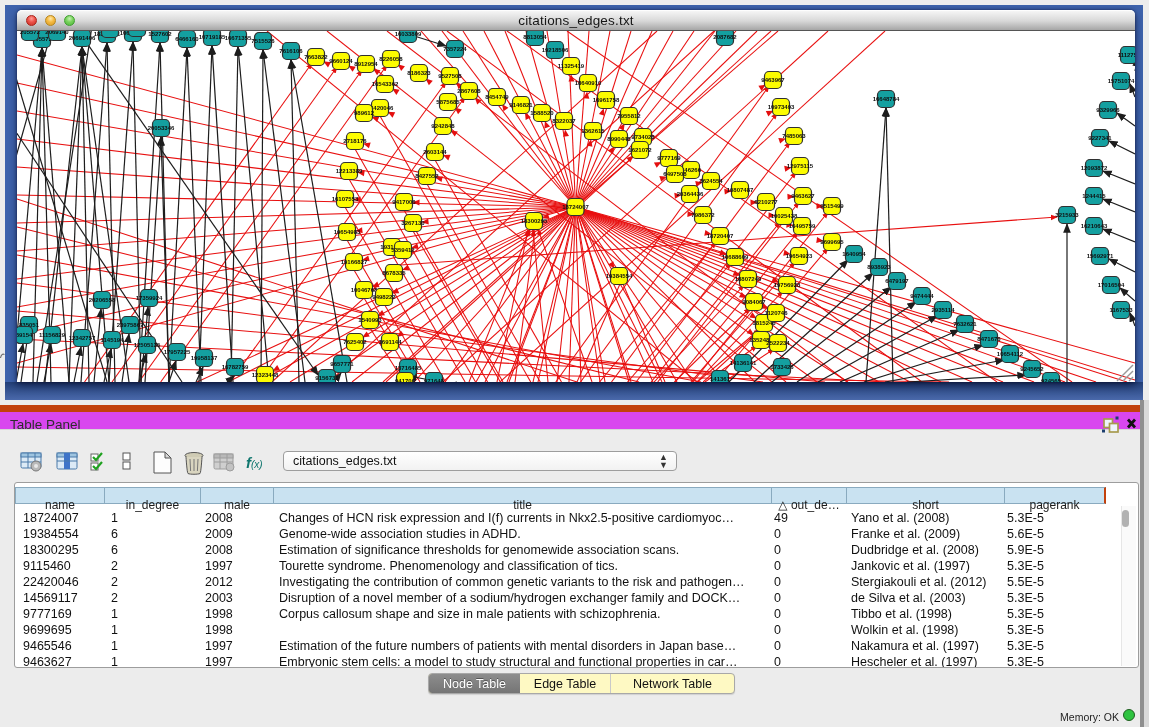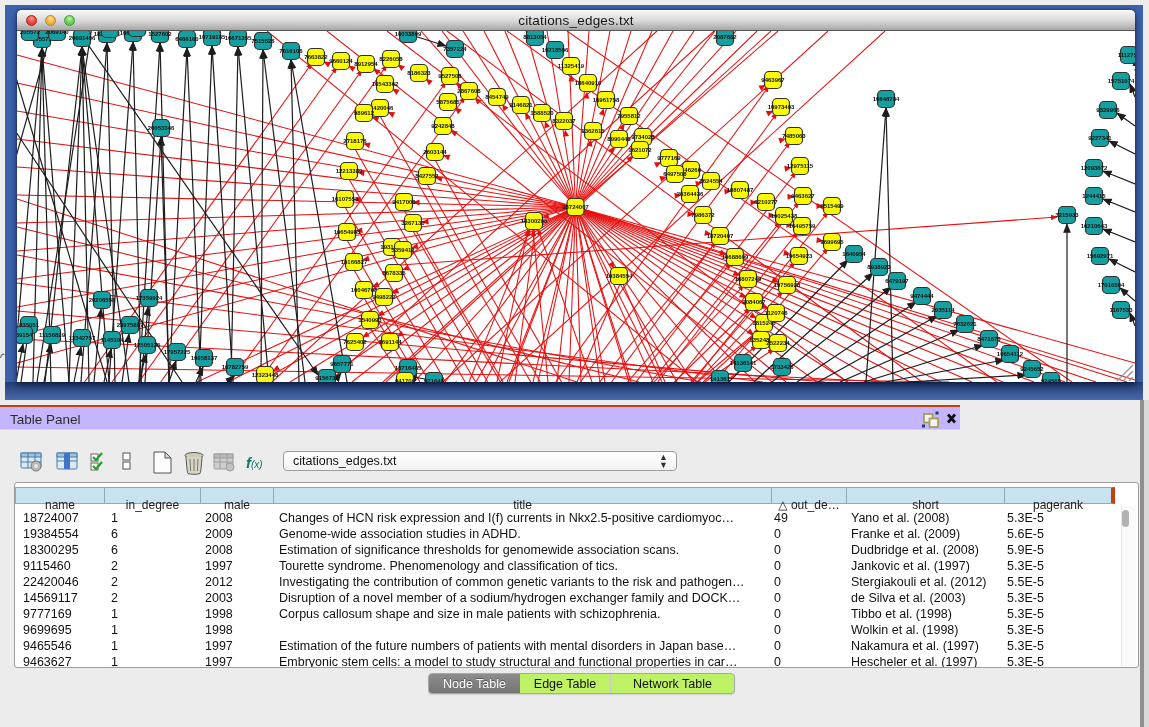--- a/index.html
+++ b/index.html
@@ -7,41 +7,41 @@
 #bluegrad{position:absolute;left:0;top:377px;width:100%;height:18px;background:linear-gradient(#223f78,#4a69ab)}
 #macwin{position:absolute;left:12px;top:5px;width:1118px;height:372px;border-radius:5px 5px 0 0;box-shadow:0 3px 9px rgba(0,0,25,.55), 0 0 3px rgba(0,0,35,.55)}
 #titlebar{position:absolute;left:0;top:0;width:100%;height:21px;border-radius:5px 5px 0 0;background:linear-gradient(#f8f8f8,#d8d8d8 55%,#a6a6a6);border-bottom:1px solid #555;box-shadow:inset 0 1px 0 #fdfdfd}
 #title{position:absolute;width:100%;text-align:center;top:3px;font-size:13.5px;color:#161616;letter-spacing:.2px}
 .tl{position:absolute;top:5px;width:11px;height:11px;border-radius:50%;}
 #tlr{left:9px;background:radial-gradient(circle at 50% 30%,#ff9d97 0%,#ec5149 45%,#c63126 100%);border:1px solid #ab2218}
 #tly{left:28px;background:radial-gradient(circle at 50% 30%,#ffe9a8 0%,#f5b940 45%,#d89b27 100%);border:1px solid #b7861d}
 #tlg{left:47px;background:radial-gradient(circle at 50% 30%,#c4f2b2 0%,#78d15c 45%,#4fb83a 100%);border:1px solid #3f9e30}
 #canvwrap{position:absolute;left:0;top:21px;width:1118px;height:351px;background:#fff;overflow:hidden}
 #tablepanel{position:absolute;left:0;top:400px;width:1149px;height:327px;background:#ececec}
-#tpheader{position:absolute;left:0;top:5px;width:960px;height:25px;background:#c4b5fd;border-top:2px solid #c2410c;border-bottom:1px solid #d6d6d6}
+#tpheader{position:absolute;left:0;top:5px;width:1140px;height:25px;background:#d946ef;border-top:7px solid #c2410c;border-bottom:1px solid #d6d6d6}
 #tpheader span{position:absolute;left:10px;top:5px;font-size:13.5px;color:#2e2e2e}
 #tbar{position:absolute;left:0;top:30px;width:1140px;height:52px}
 #dropdown{position:absolute;left:283px;top:21px;width:394px;height:20px;background:linear-gradient(#ffffff,#f2f2f2);border:1px solid #9d9d9d;border-radius:4px;font-size:12.5px;color:#111;padding:2px 0 0 9px}
 #ddarr{position:absolute;right:8px;top:1px;font-size:9px;color:#333;line-height:8px;text-align:center}
 #tablebox{position:absolute;left:14px;top:82px;width:1125px;height:186px;background:#fff;border:1px solid #9d9d9d;border-radius:3px;overflow:hidden}
 #thead{position:absolute;left:0px;top:4px;height:17px;width:1124px;font-size:12px;color:#1c1c1c}
 #thead div{position:absolute;top:0;height:17px;background:#c9e2f1;border:1px solid #89aabf;border-right:none;text-align:center;padding-top:10px}
 #tbody{position:absolute;left:0;top:27px;width:1124px;font-size:12.5px;color:#111}
 .tr{position:relative;height:16px;white-space:nowrap}
 .tr div{position:absolute;top:1px;overflow:hidden}
 .c0{left:8px;width:92px}
 .c1{left:96px;width:88px}
 .c2{left:190px;width:68px}
 .c3{left:264px;width:490px}
 .c4{left:759px;width:70px}
 .c5{left:836px;width:152px}
 .c6{left:992px;width:88px}
 #vscroll{position:absolute;right:2px;top:23px;width:15px;height:160px;background:#fafafa;border-left:1px solid #e6e6e6}
 #vthumb{position:absolute;right:9px;top:27px;width:7px;height:17px;background:#b2b2b2;border-radius:3.5px}
-#tabs{position:absolute;left:428px;top:273px;height:21px;display:flex;border:1px solid #a8a8a8;border-radius:4px;overflow:hidden;background:#bef264;box-shadow:0 1px 1px rgba(0,0,0,.12)}
+#tabs{position:absolute;left:428px;top:273px;height:21px;display:flex;border:1px solid #a8a8a8;border-radius:4px;overflow:hidden;background:#fef9c3;box-shadow:0 1px 1px rgba(0,0,0,.12)}
 #tabs div{font-size:12.5px;padding-top:3px;text-align:center;color:#111}
 #tabs .w1{width:91px}#tabs .w2{width:90px}#tabs .w3{width:124px}
 #tabs .sel{background:linear-gradient(#8d8d8d,#757575);color:#fff;text-shadow:0 -1px 0 #555}
 #tabs .d2{border-left:1px solid #c9c9c9}
 #status{position:absolute;left:0;top:700px;width:1149px;height:27px;background:#ececec}
 #mem{position:absolute;right:30px;top:11px;font-size:10.5px;color:#1e1e1e}
 #memdot{position:absolute;right:14px;top:9px;width:12px;height:12px;border-radius:50%;background:#2fc340;border:1px solid #205e20}
 #rstrip1{position:absolute;left:1140px;top:400px;width:4px;height:327px;background:#8f8f8f}
 #rstrip2{position:absolute;left:1144px;top:400px;width:5px;height:327px;background:#d9d9d9}
 #lmark{position:absolute;left:0px;top:346px}
@@ -696,21 +696,21 @@
   <div id="dropdown">citations_edges.txt<div id="ddarr">▲<br>▼</div></div>
  </div>
  <div id="tablebox">
   <div id="thead">
    <div style="left:0px;width:89px">name</div>
    <div style="left:89px;width:96px">in_degree</div>
    <div style="left:185px;width:73px">male</div>
    <div style="left:258px;width:498px">title</div>
    <div style="left:756px;width:75px">△ out_de…</div>
    <div style="left:831px;width:158px">short</div>
-   <div style="left:989px;width:111px;border-right:4px solid #c2410c">pagerank</div>
+   <div style="left:989px;width:102px;border-right:2px solid #c2410c">pagerank</div>
   </div>
   <div id="tbody">
           <div class="tr">
             <div class="c0">18724007</div>
             <div class="c1">1</div>
             <div class="c2">2008</div>
             <div class="c3">Changes of HCN risk expression and I(f) currents in Nkx2.5-positive cardiomyoc…</div>
             <div class="c4">49</div>
             <div class="c5">Yano et al. (2008)</div>
             <div class="c6">5.3E-5</div>
@@ -798,14 +798,18 @@
         </div>
   <div id="vscroll"></div>
         <div id="vthumb"></div>
  </div>
  <div id="tabs">
         <div class="sel w1">Node Table</div>
         <div class="w2">Edge Table</div>
         <div class="d2 w3">Network Table</div>
       </div>
 </div>
+<div id="status">
+      <span id="mem">Memory: OK</span>
+      <div id="memdot"></div>
+    </div>
 <div id="rstrip1"></div>
     <div id="rstrip2"></div>
 </div>
 </body></html>

